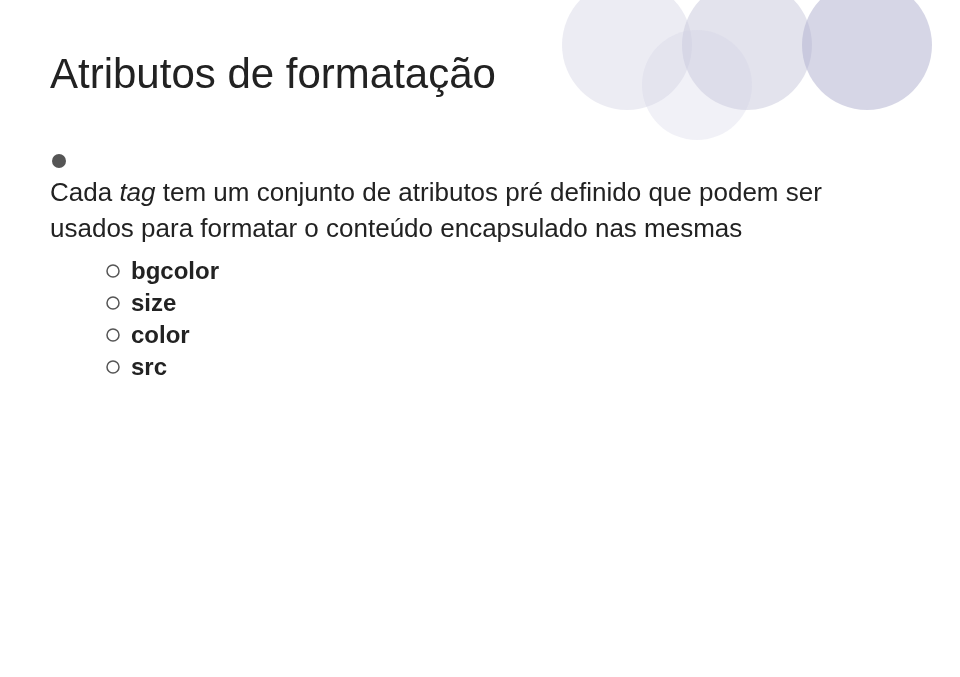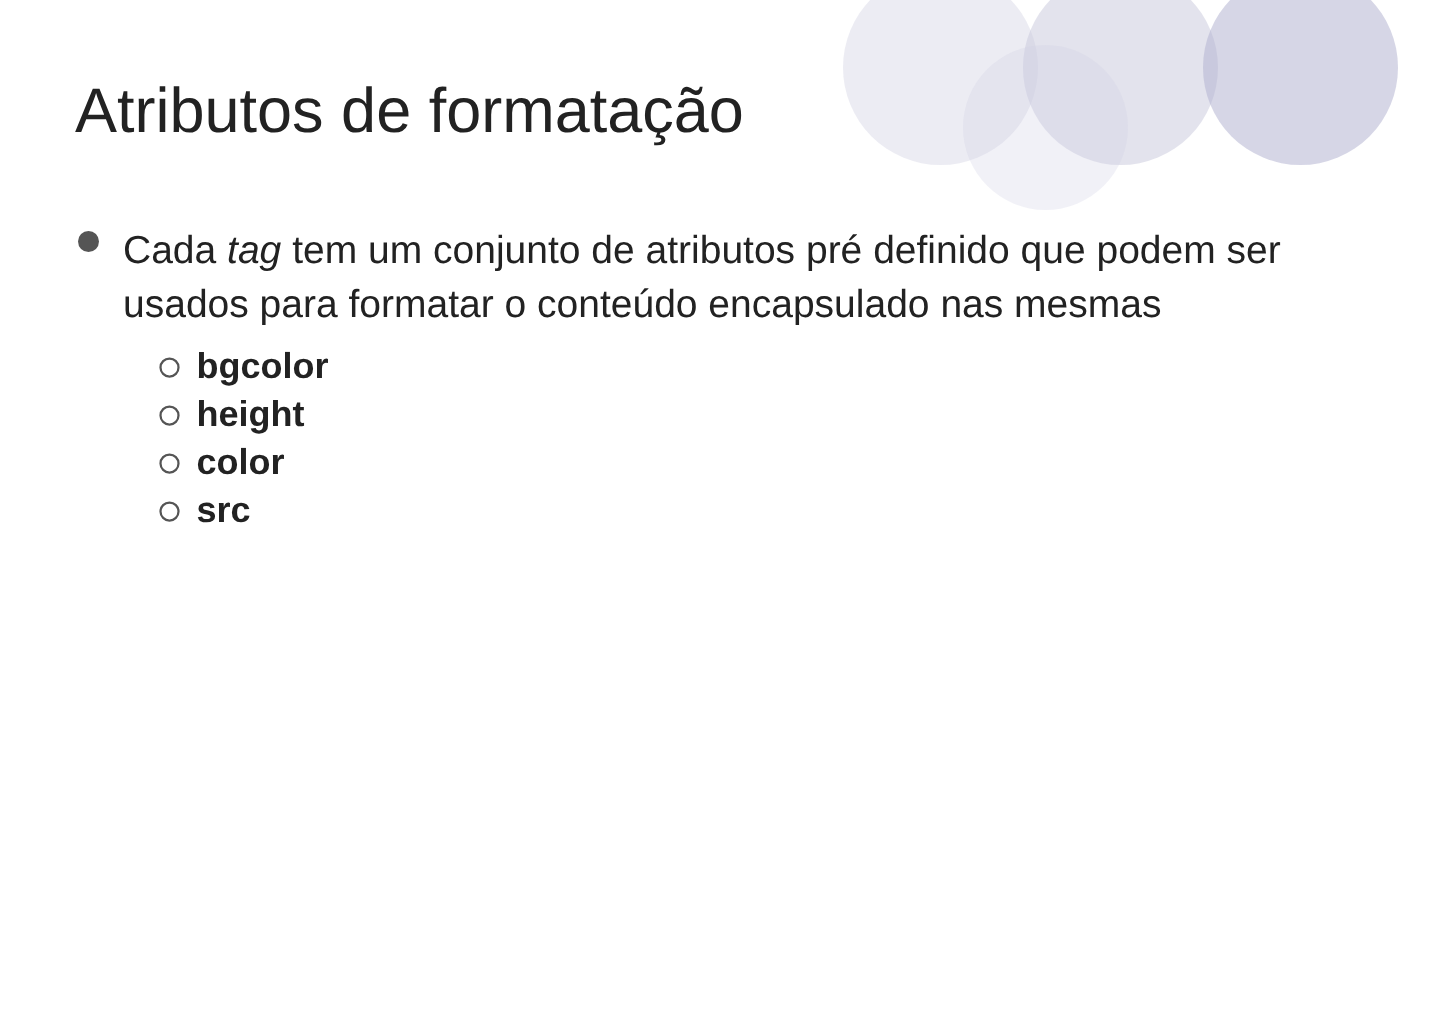--- a/index.html
+++ b/index.html
@@ -81,20 +81,21 @@
     }
 
     .content {
       margin-top: 10px;
     }
 
     .bullet-item {
       display: flex;
       align-items: flex-start;
       margin-bottom: 10px;
+      flex-direction: column;
     }
 
     .bullet-icon-main {
       margin-right: 14px;
       margin-top: 4px;
       flex-shrink: 0;
     }
 
     .bullet-text {
       font-size: 26px;
@@ -180,28 +181,28 @@
     <div class="sub-list">
 
       <div class="sub-item">
         <svg class="sub-bullet-svg" viewBox="0 0 16 16">
           <circle cx="8" cy="8" r="6" fill="none" stroke="#555555" stroke-width="1.5"></circle>
         </svg>
         <span class="sub-item-text">bgcolor</span>
       </div>
 
 
-
-
-      <div class="sub-item">
-        <svg class="sub-bullet-svg" viewBox="0 0 16 16">
-          <circle cx="8" cy="8" r="6" fill="none" stroke="#555555" stroke-width="1.5"></circle>
-        </svg>
-        <span class="sub-item-text">height</span>
-      </div>
+      <div class="sub-item">
+        <svg class="sub-bullet-svg" viewBox="0 0 16 16">
+          <circle cx="8" cy="8" r="6" fill="none" stroke="#555555" stroke-width="1.5"></circle>
+        </svg>
+        <span class="sub-item-text">size</span>
+      </div>
+
+
 
 
       <div class="sub-item">
         <svg class="sub-bullet-svg" viewBox="0 0 16 16">
           <circle cx="8" cy="8" r="6" fill="none" stroke="#555555" stroke-width="1.5"></circle>
         </svg>
         <span class="sub-item-text">color</span>
       </div>
 
       <div class="sub-item">

